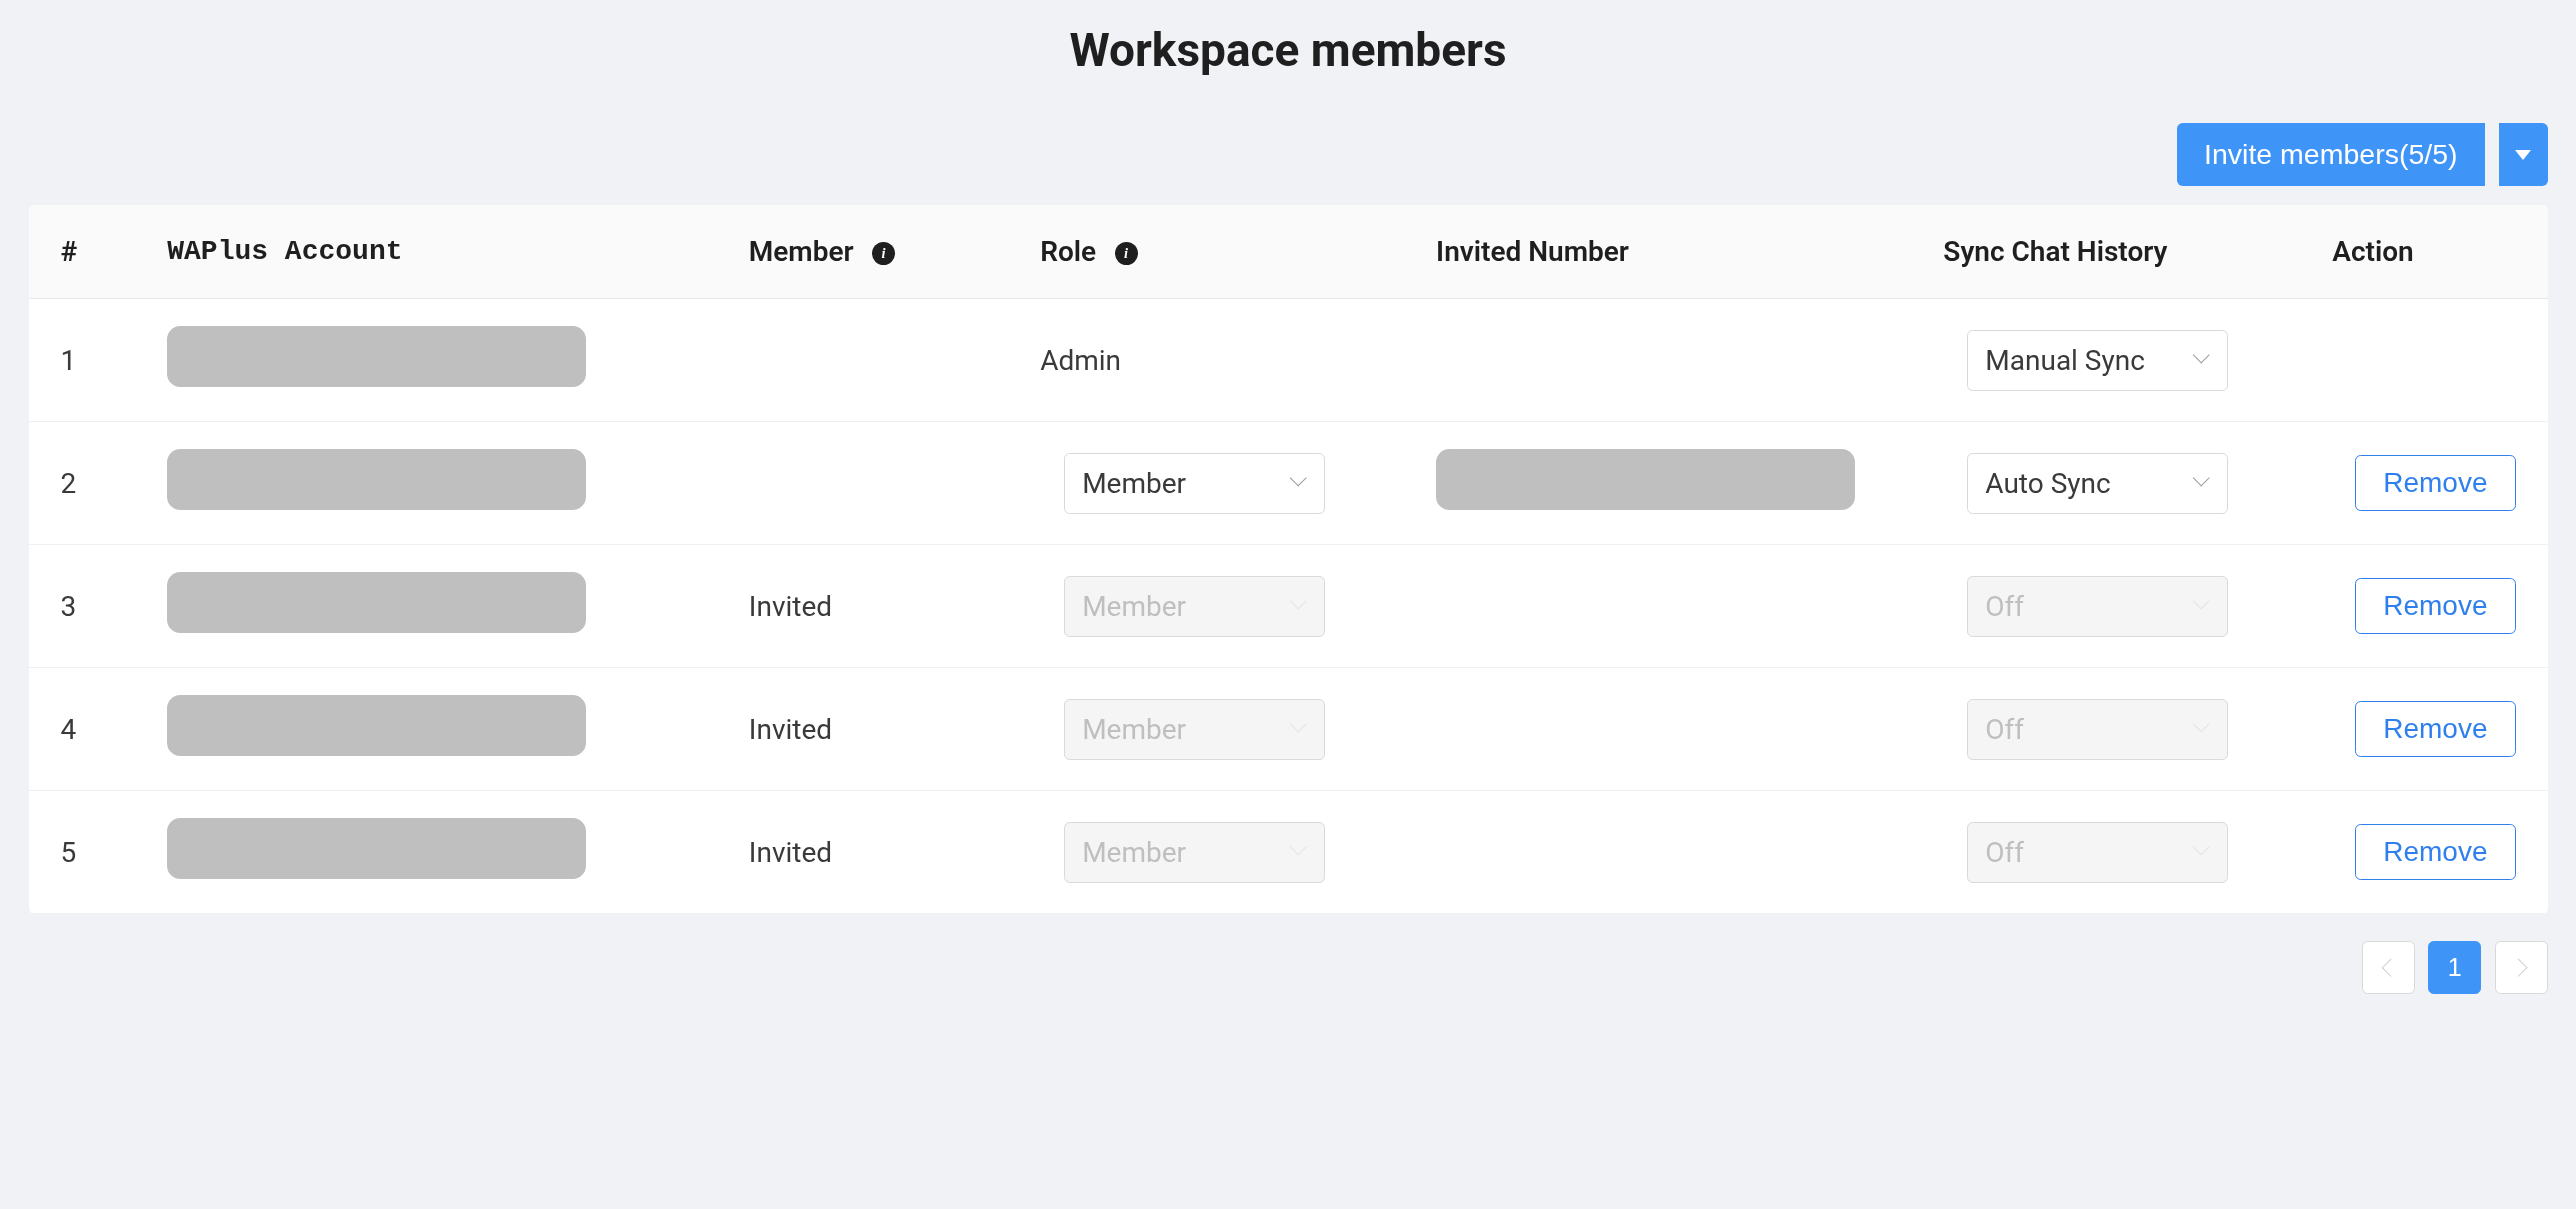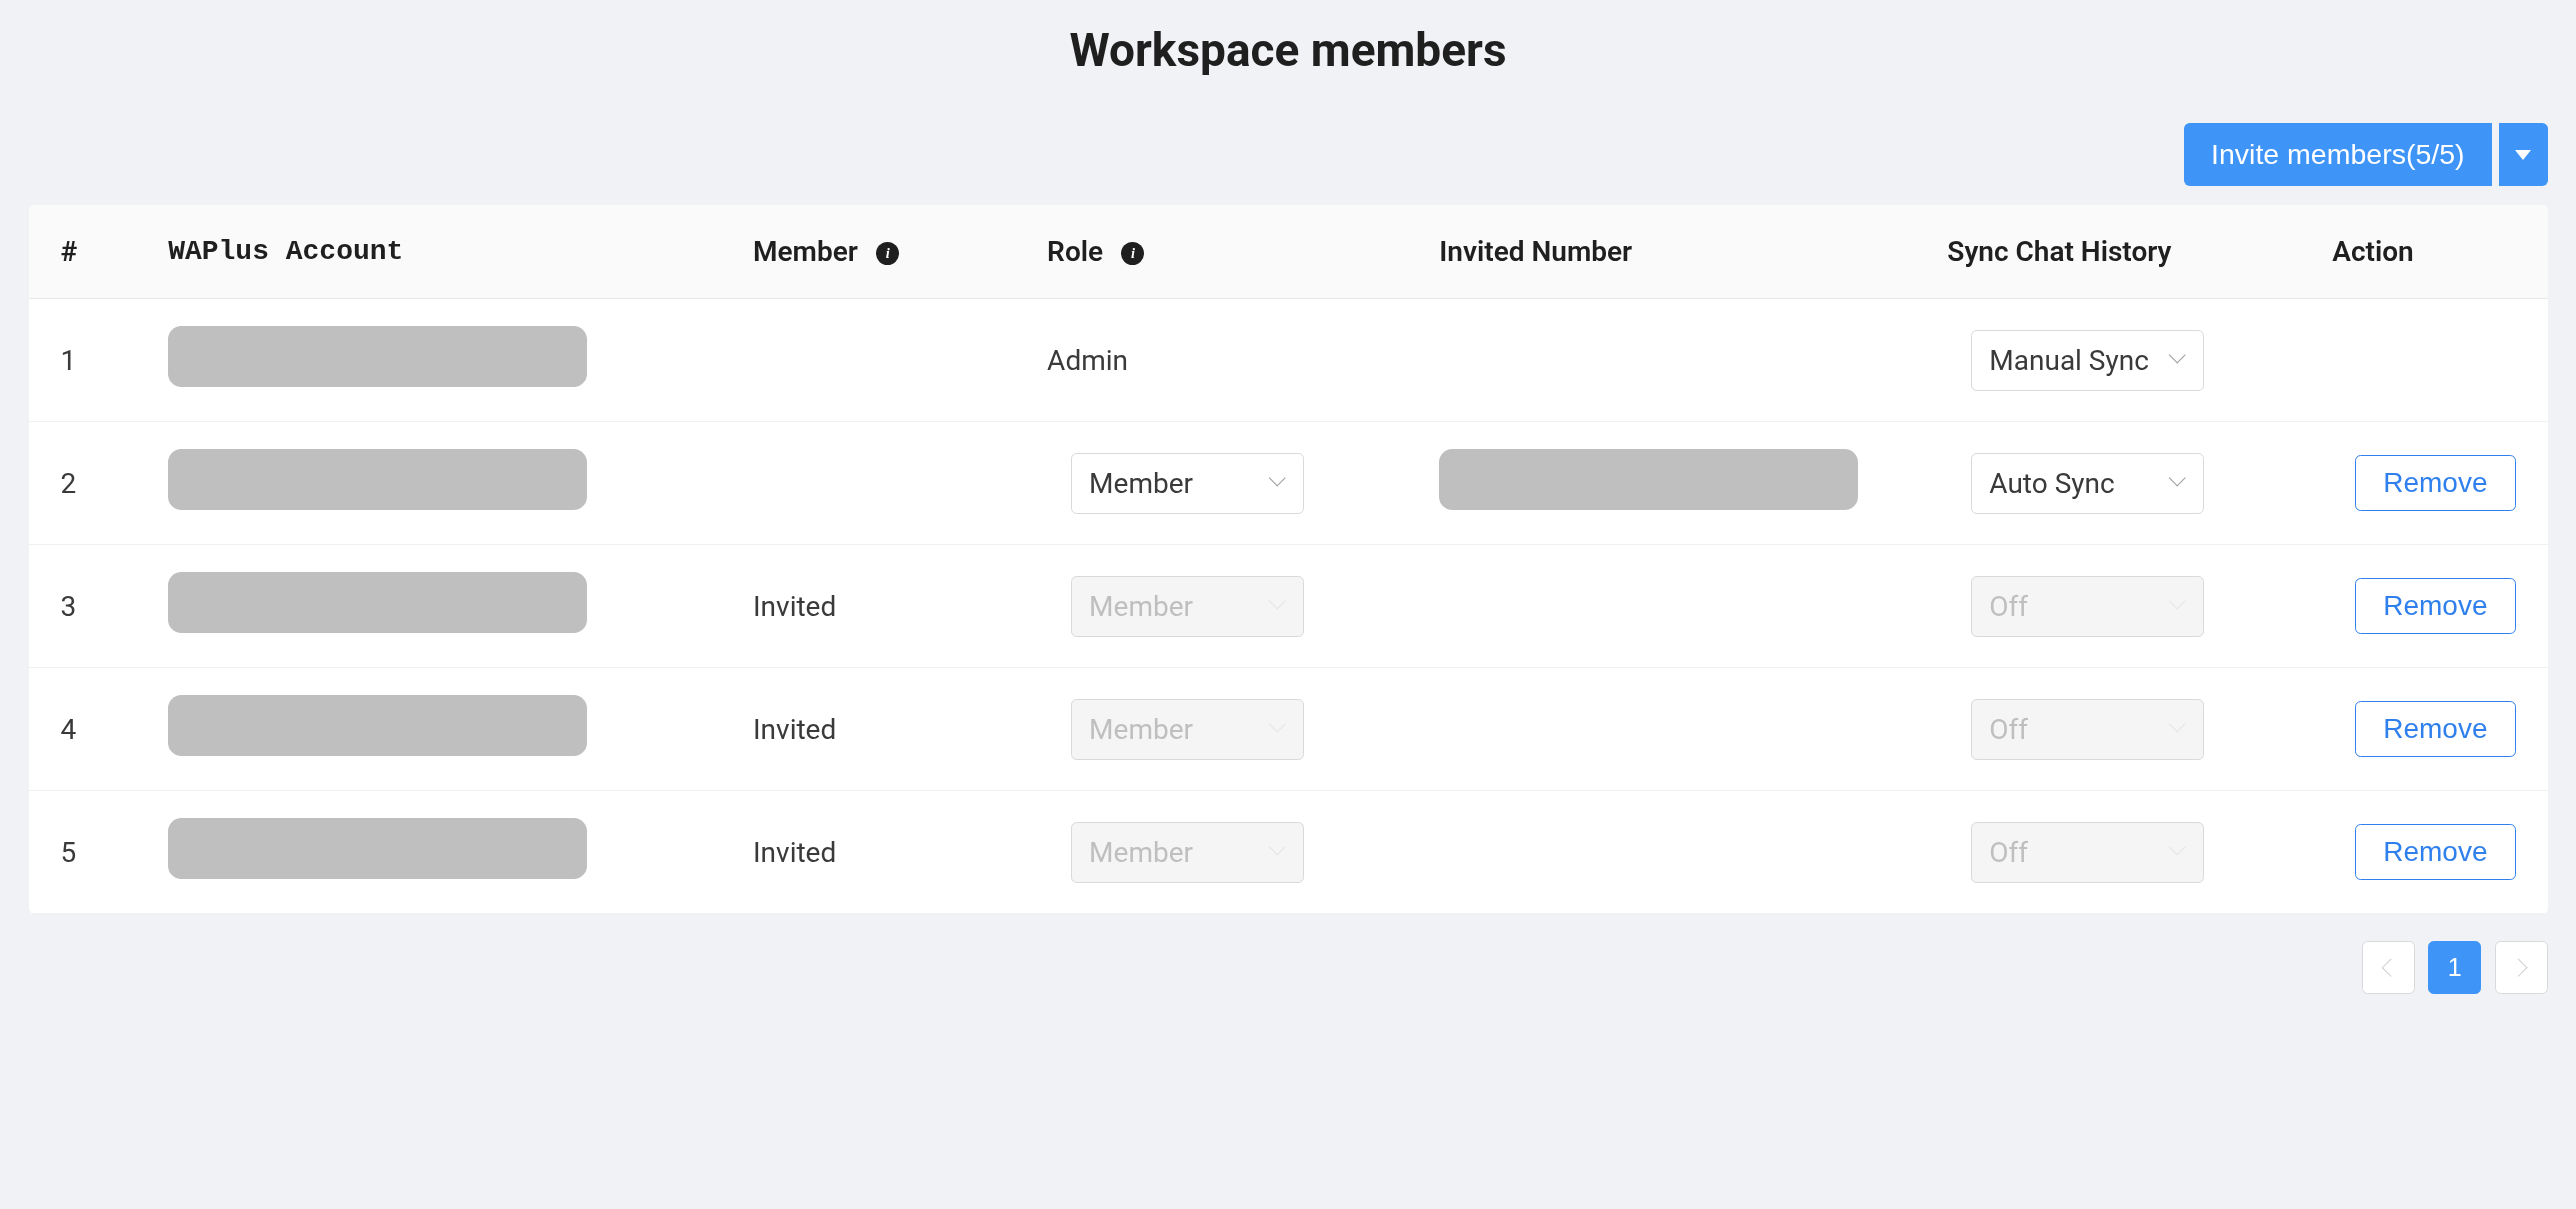--- a/index.html
+++ b/index.html
@@ -14,21 +14,21 @@
       text-align: center;
       font-size: 46px;
       font-weight: 700;
       color: #1f1f1f;
       margin-bottom: 46px;
     }
     .toolbar {
       display: flex;
       justify-content: flex-end;
       margin-bottom: 19px;
-      gap: 7px;
+      gap: 14px;
     }
     .invite-btn {
       background: #3f95f7;
       color: #fff;
       border: none;
       padding: 15px 27px;
       font-size: 28.5px;
       border-radius: 5.7px 0 0 5.7px;
       cursor: pointer;
     }
@@ -100,21 +100,21 @@
       display: inline-block;
       width: 419px;
       height: 61px;
       background: #bfbfbf;
       border-radius: 13.3px;
     }
     .select {
       display: inline-flex;
       align-items: center;
       justify-content: space-between;
-      width: 233px;
+      width: 261px;
       height: 61px;
       border: 1px solid #d9d9d9;
       border-radius: 5.7px;
       background: #fff;
       padding: 0 17px;
       font-size: 28px;
       cursor: pointer;
       margin-left: 24px;
     }
     .select.disabled {

